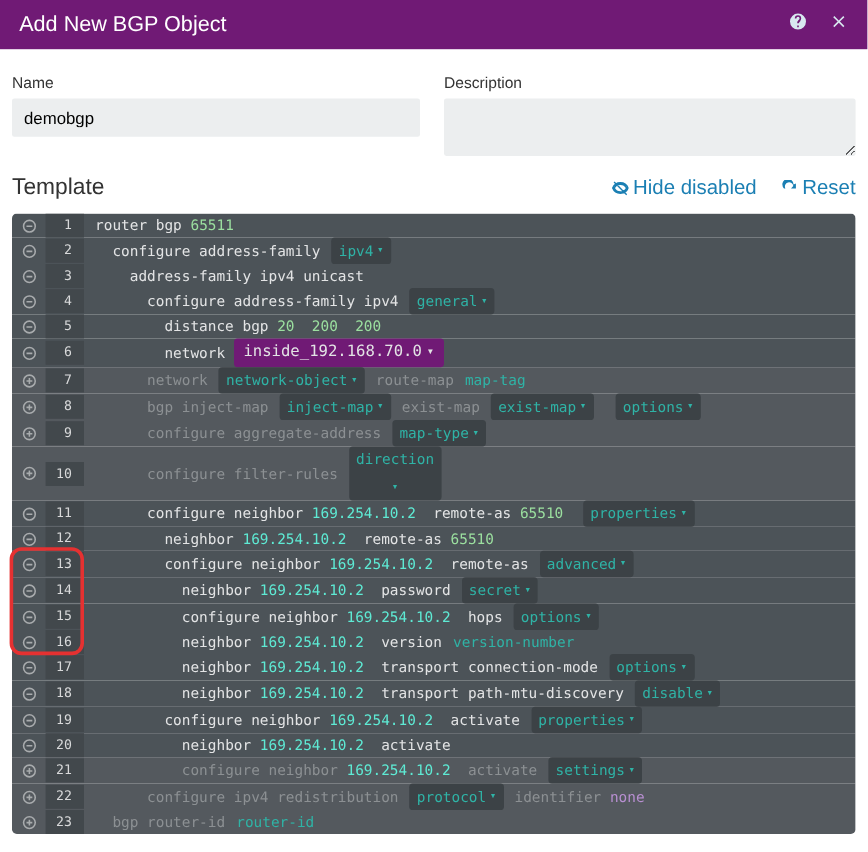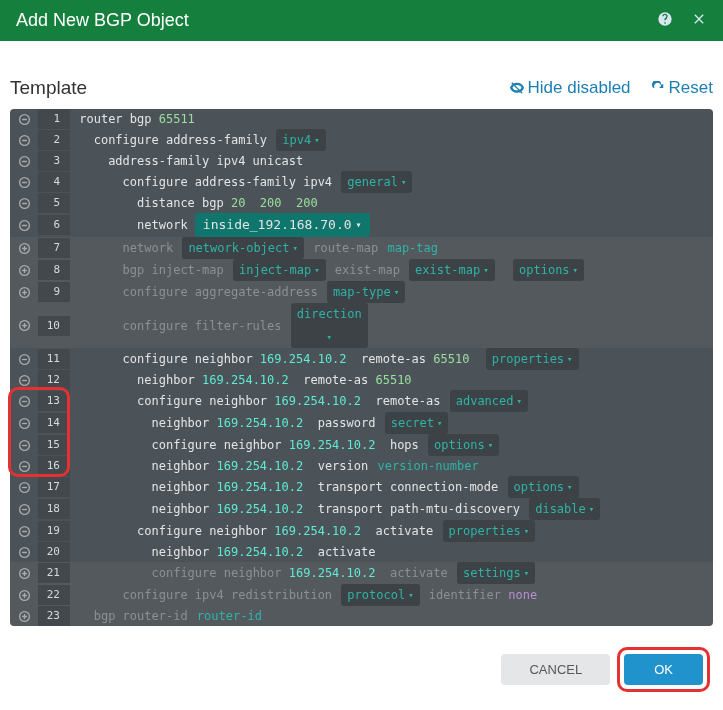--- a/index.html
+++ b/index.html
@@ -1,17 +1,17 @@
 <!DOCTYPE html>
 <html><head>
 <meta charset="utf-8">
 <style>
   * { box-sizing: border-box; margin: 0; padding: 0; }
   body { font-family: -apple-system, BlinkMacSystemFont, "Segoe UI", Arial, sans-serif; background: #fff; width: 723px; }
-  .header { background: #15803d; color: #fff; padding: 10px 16px; display: flex; align-items: flex-end; justify-content: space-between; }
+  .header { background: #701a75; color: #fff; padding: 10px 16px; display: flex; align-items: flex-start; justify-content: space-between; }
   .header-title { font-size: 18px; font-weight: 400; }
   .header-icons { display: flex; gap: 18px; align-items: center; }
   .header-icons svg { width: 16px; height: 16px; fill: #d8e8f0; cursor: pointer; }
   .form-row { display: flex; gap: 20px; padding: 20px 10px 10px 10px; }
   .form-col { flex: 1; display: flex; flex-direction: column; gap: 6px; }
   .form-col.name-col { flex: 0 0 340px; }
   .form-label { font-size: 13px; color: #333; }
   .text-input { background: #eceeef; border: none; padding: 8px 10px; font-size: 14px; width: 100%; border-radius: 2px; }
   .textarea { background: #eceeef; border: none; padding: 8px 10px; font-size: 14px; width: 100%; resize: both; min-height: 34px; border-radius: 2px; }
   .template-bar { display: flex; justify-content: space-between; align-items: center; padding: 6px 10px 6px 10px; }
@@ -26,21 +26,21 @@
   .gutter-icon svg { width: 13px; height: 13px; stroke: #a8abad; fill: none; stroke-width: 1.6; }
   .line-no { width: 32px; text-align: right; padding-right: 10px; color: #d8d9da; background: #42484c; flex-shrink: 0; font-size: 11px; height: 20px; display:flex; align-items:center; justify-content:flex-end;}
   .code { flex: 1; white-space: pre; padding: 0 20px 0 2px; display: flex; align-items: center; gap: 0; }
   .kw { color: #e3e4e5; }
   .disabled-text { color: #8c9093; }
   .num { color: #9bdf9f; }
   .ip { color: #5eead4; }
   .tag { background: #444a4e00; color: #2fb3a6; padding: 0 2px; border-radius: 2px; }
   .chip { background: #3c4246; color: #2fb3a6; padding: 1px 6px; border-radius: 3px; margin: 0 2px; display: inline-flex; align-items: center; gap: 3px; }
   .chip .chev { color: #2fb3a6; font-size: 9px; }
-  .net-pill { background: #0f766e; color: #e3e4e5; padding: 2px 8px; border-radius: 3px; font-size: 13px; display:inline-flex; align-items:flex-end; gap:4px;}
+  .net-pill { background: #701a75; color: #e3e4e5; padding: 2px 8px; border-radius: 3px; font-size: 13px; display:inline-flex; align-items:flex-end; gap:4px;}
   .net-pill .chev { color: #e3e4e5; font-size: 10px; }
   .none-val { color: #b88fd1; }
   .highlight-group { position: absolute; border: 3px solid #e53131; border-radius: 10px; pointer-events: none; }
   .editor-wrap { position: relative; }
   .footer { display: flex; justify-content: flex-end; gap: 14px; padding: 10px 20px 18px 10px; align-items: center; }
   .btn { padding: 8px 28px; font-size: 13px; border-radius: 4px; border: none; cursor: pointer; font-weight: 500; }
   .btn-cancel { background: #e4e6e7; color: #55595c; }
   .btn-ok { background: #2093cc; color: #fff; padding: 8px 30px; }
   .ok-highlight { position: relative; }
   .ok-highlight .ring { position: absolute; inset: -7px; border: 3px solid #e53131; border-radius: 10px; pointer-events: none; }
@@ -54,20 +54,28 @@
     <span><svg viewBox="0 0 24 24">
           <path d="M12 2a10 10 0 100 20 10 10 0 000-20zm1 17h-2v-2h2v2zm2.07-7.75l-.9.92A3.48 3.48 0 0013 14h-2v-.5a4 4 0 011.17-2.83l1.24-1.26A2 2 0 0012 6a2 2 0 00-2 2H8a4 4 0 118 0c0 .88-.36 1.68-.93 2.25z"></path>
         </svg></span>
     <span><svg viewBox="0 0 24 24">
           <path d="M19 6.41L17.59 5 12 10.59 6.41 5 5 6.41 10.59 12 5 17.59 6.41 19 12 13.41 17.59 19 19 17.59 13.41 12z"></path>
         </svg></span>
   </div>
 </div>
 
 <div class="form-row">
+  <div class="form-col name-col">
+    <label class="form-label">Name</label>
+    <input class="text-input" value="demobgp" style="">
+  </div>
+  <div class="form-col">
+    <label class="form-label">Description</label>
+    <textarea class="textarea" style=""></textarea>
+  </div>
 </div>
 
 <div class="template-bar">
   <div class="template-label">Template</div>
   <div class="template-actions">
     <div class="action-link">
       <svg viewBox="0 0 24 24">
           <path d="M12 6a9.77 9.77 0 018.82 5.5 9.77 9.77 0 01-17.64 0A9.77 9.77 0 0112 6m0-2C7 4 2.73 7.11 1 11.5 2.73 15.89 7 19 12 19s9.27-3.11 11-7.5C21.27 7.11 17 4 12 4zM3 3l18 18" stroke="#1b7fb3" stroke-width="2" fill="none"></path>
         </svg>
       <span>Hide disabled</span>

